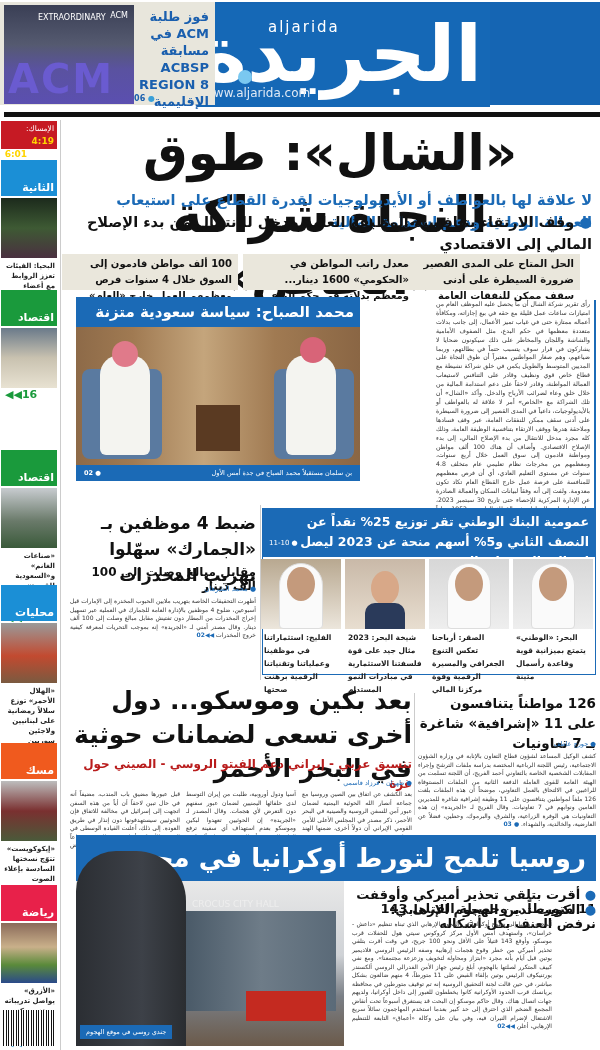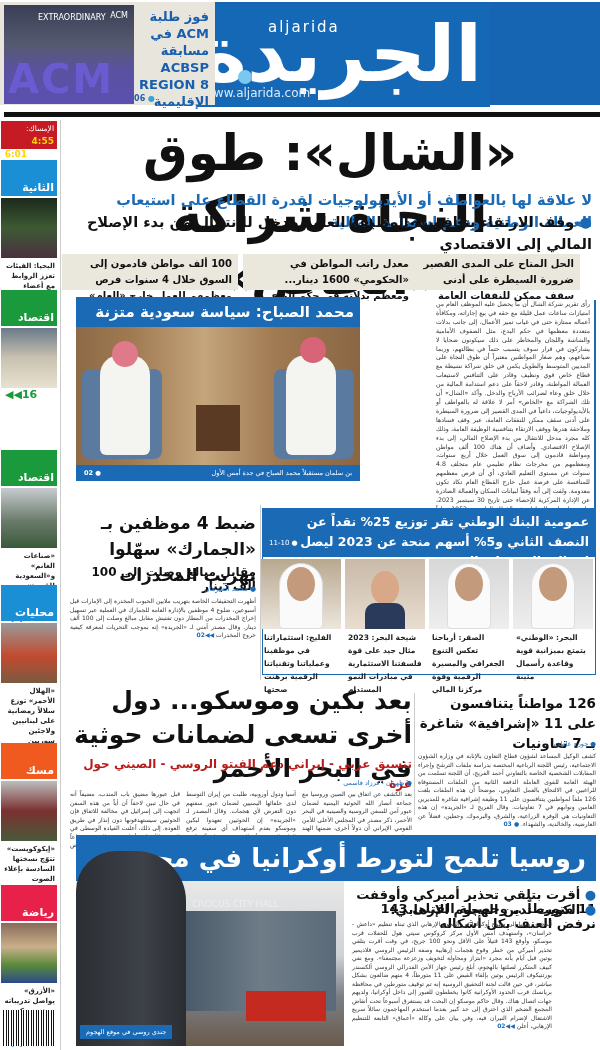--- a/index.html
+++ b/index.html
@@ -108,21 +108,21 @@
     <span class="acm-small">ACM</span>
     <span class="acm">ACM</span>
   </div>
   <div id="promo-text">فوز طلبة ACM في مسابقة ACBSP REGION 8 الإقليمية</div>
   <div id="promo-page"><span style="color:#3aa0d8">● </span><span>06</span></div>
 </div>
 
 <div id="rule" class="abs"></div>
 
 <div id="prayer" class="abs">
-  <div><span>الإمساك:</span> <span class="v">4:55</span></div>
+  <div><span>الإمساك:</span> <span class="v">4:19</span></div>
   <div><span>الإفطار:</span> <span class="v">6:01</span></div>
 </div>
 
 <div class="sec" style="top:160px">
   <div class="hd" style="background:#1b8fd6">الثانية</div>
   <div class="ph" style="background:linear-gradient(#1c2a1c,#3e5a34 50%,#4a3040)"></div>
   <div class="tx">البحيا: الفيئات تعزز الروابط مع أعضاء السلك الدبلوماسي</div>
   <div class="pg"><span>◀◀</span></div>
 </div>
 <div class="sec" style="top:290px">

